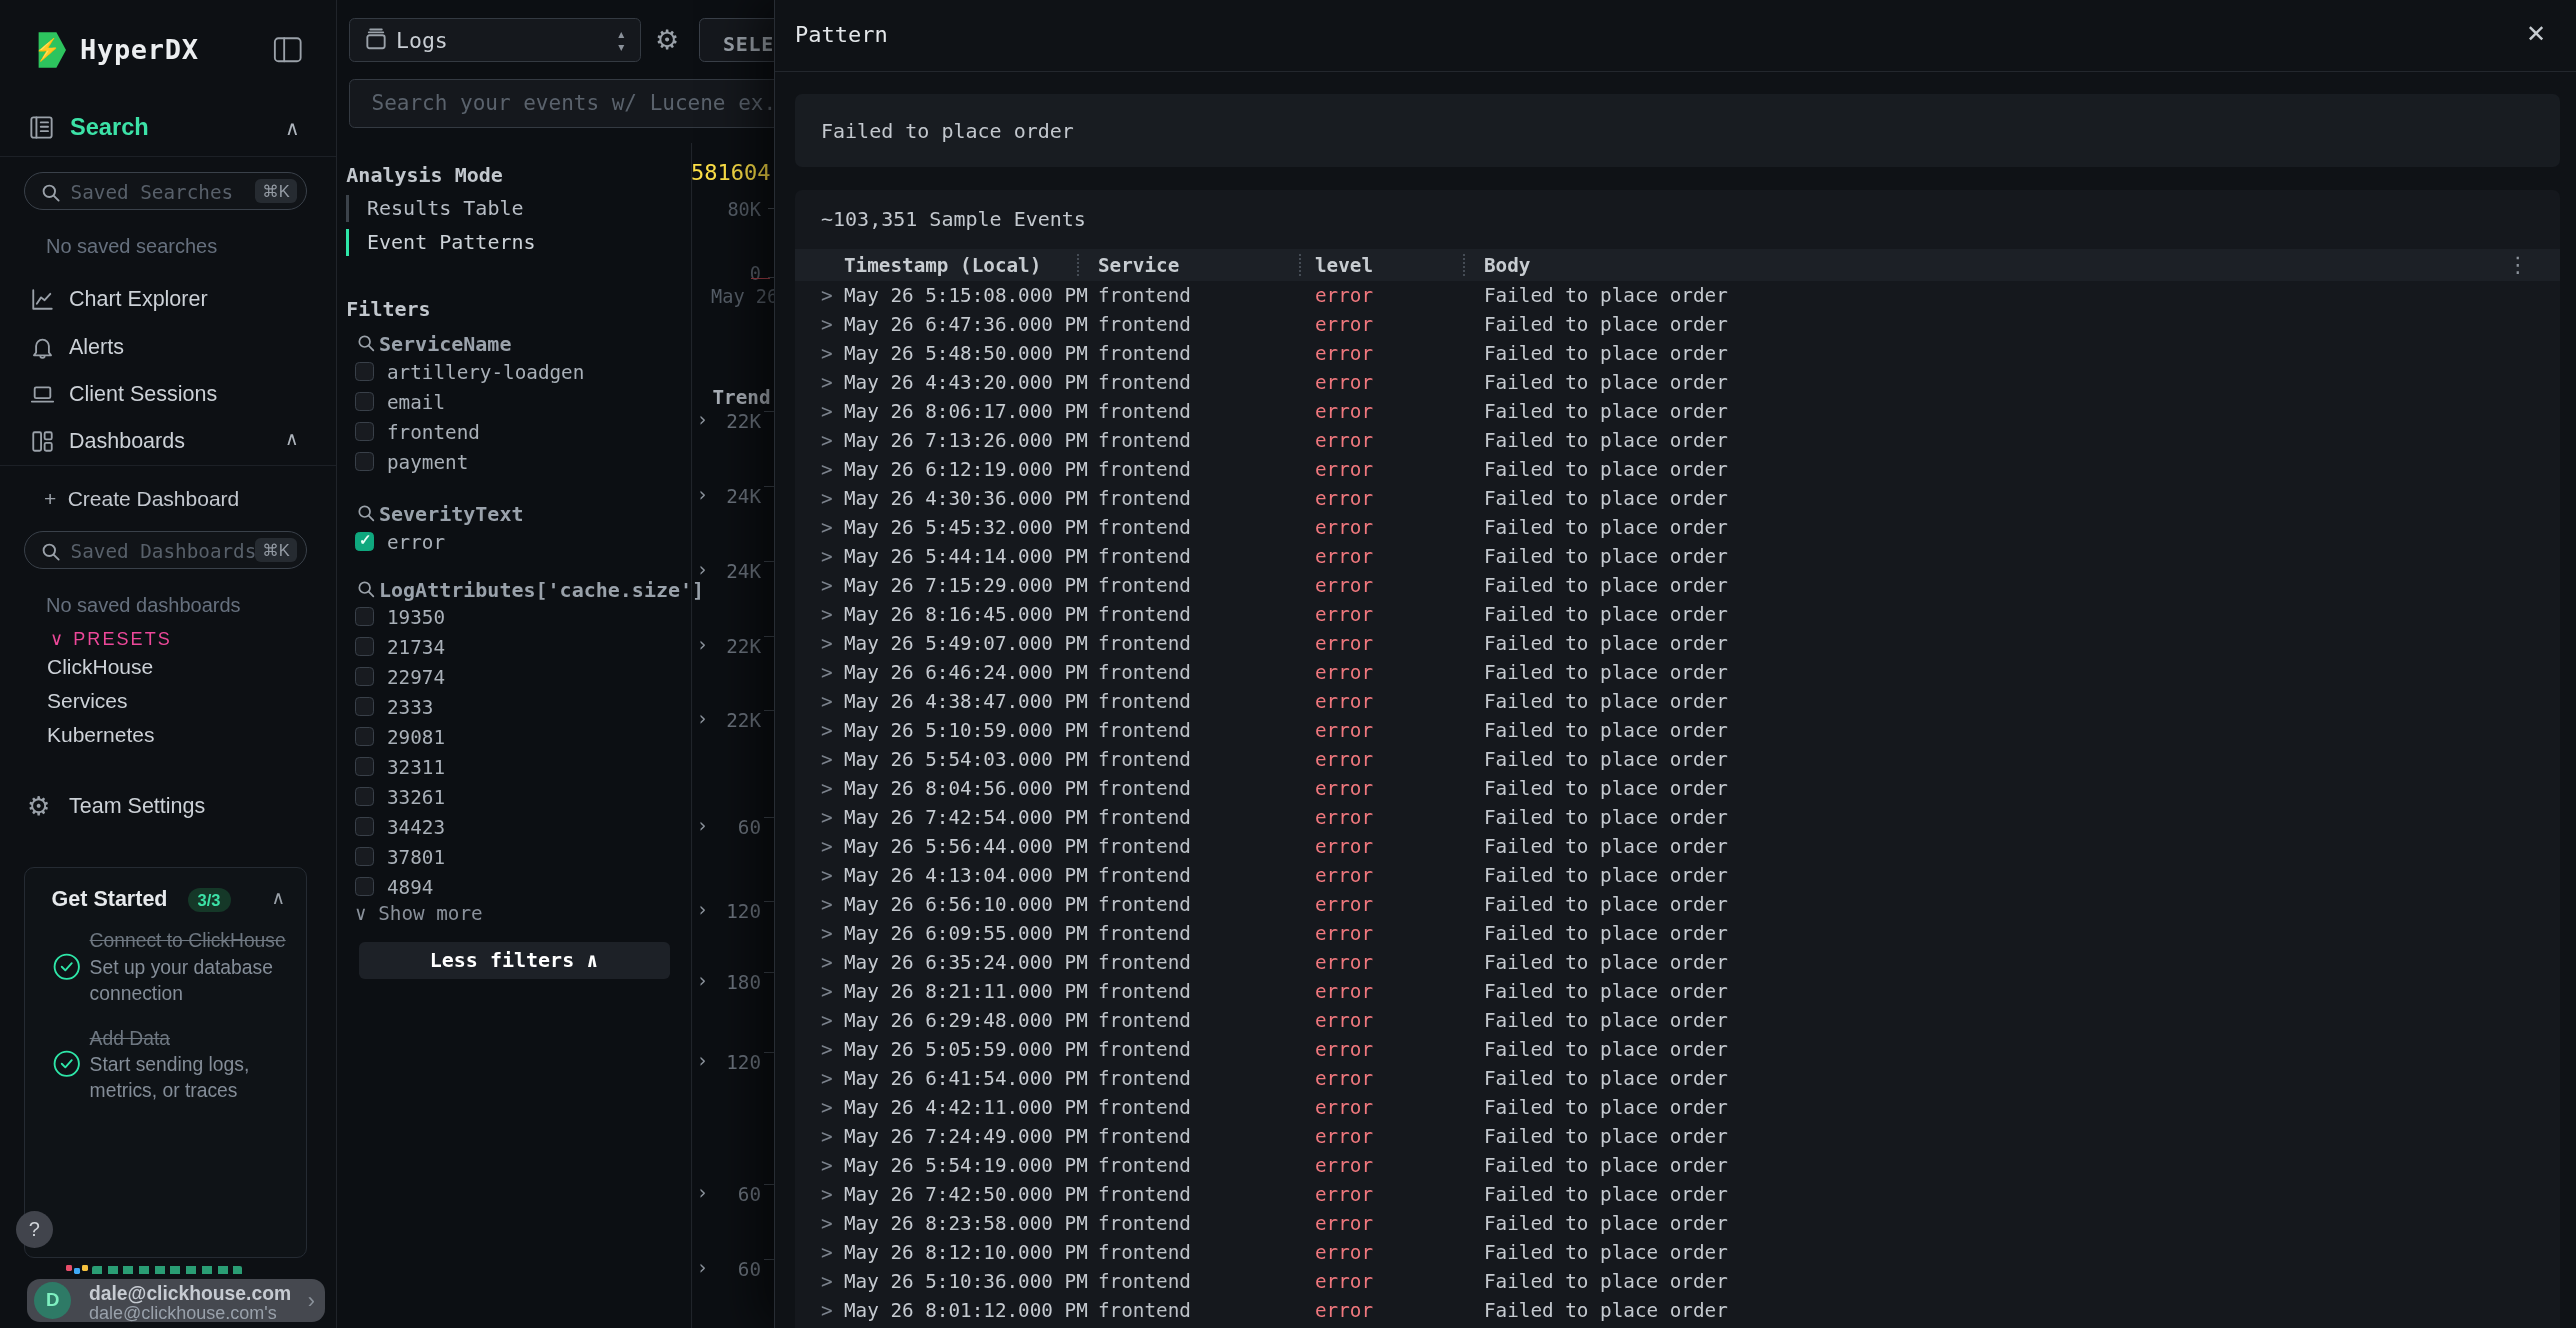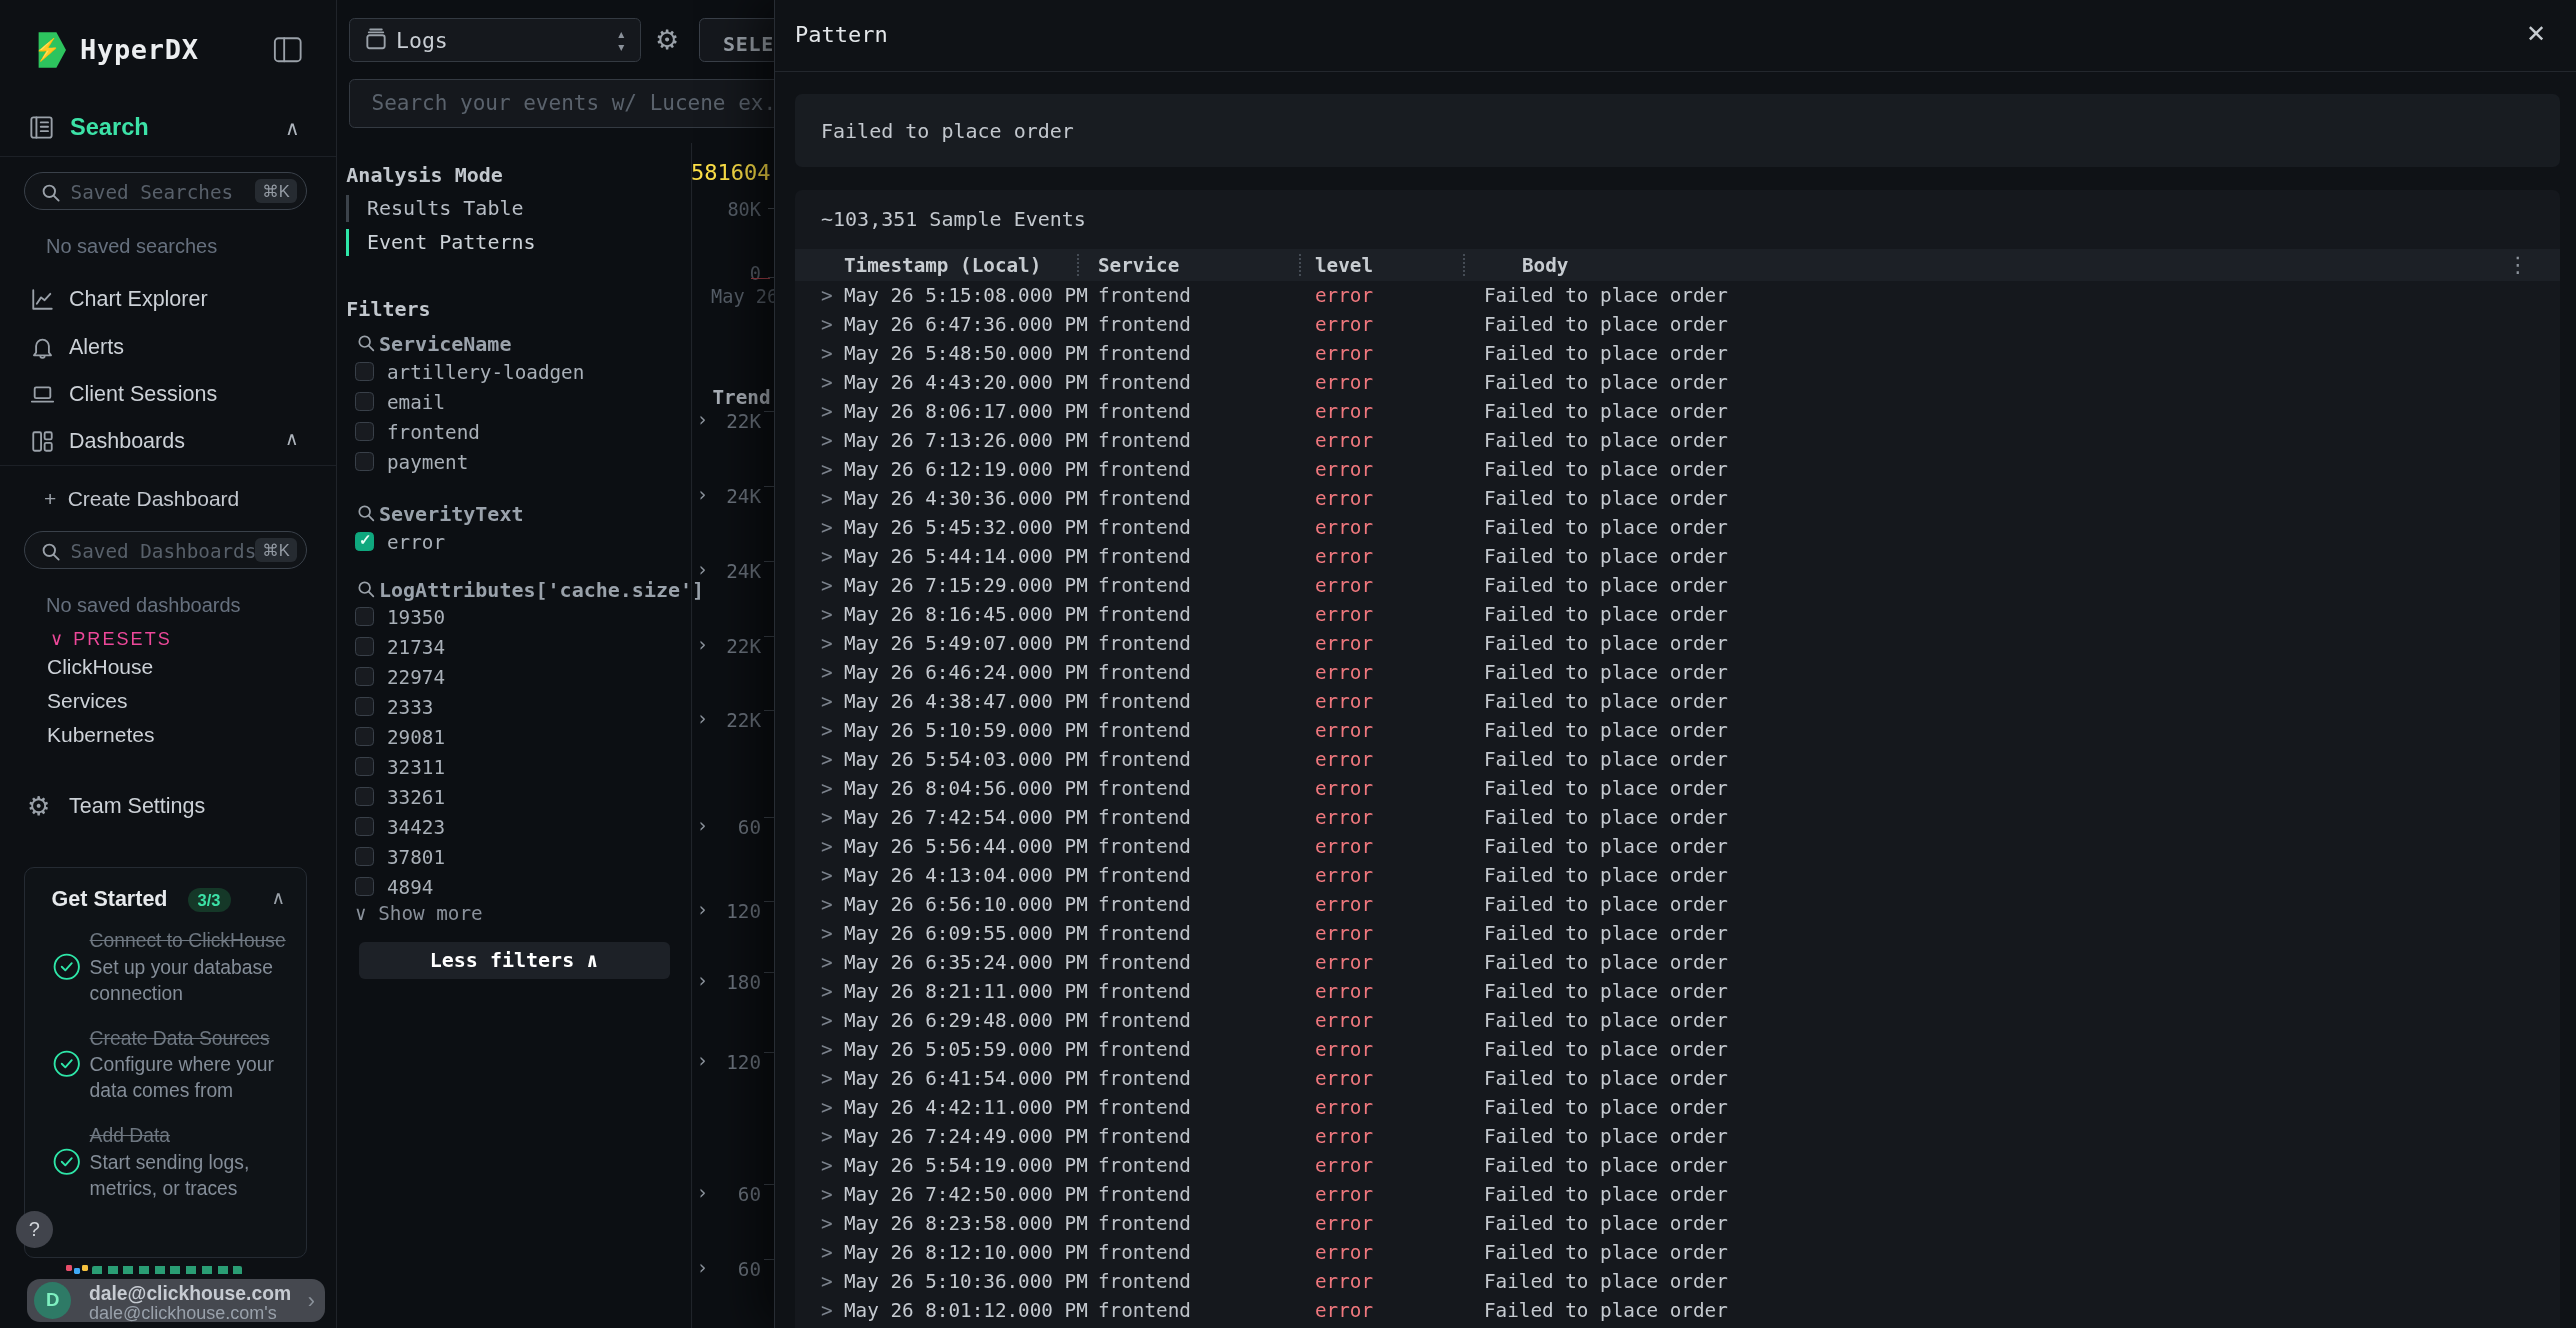--- a/index.html
+++ b/index.html
@@ -281,32 +281,20 @@
                 <circle cx="22" cy="22" r="17"></circle>
                 <polyline points="15,22 20,27 29,17"></polyline>
               </svg>
             </span>
             <span class="gs-text">
               <div class="gs-item-title">Connect to ClickHouse</div>
               <div class="gs-item-desc">Set up your database connection</div>
             </span>
           </div>
 
-          <div class="gs-item">
-            <span class="gs-check">
-              <svg class="icon green" width="31.5" height="31.5" viewBox="0 0 44 44">
-                <circle cx="22" cy="22" r="17"></circle>
-                <polyline points="15,22 20,27 29,17"></polyline>
-              </svg>
-            </span>
-            <span class="gs-text">
-              <div class="gs-item-title">Create Data Sources</div>
-              <div class="gs-item-desc">Configure where your data comes from</div>
-            </span>
-          </div>
 
           <div class="gs-item">
             <span class="gs-check">
               <svg class="icon green" width="31.5" height="31.5" viewBox="0 0 44 44">
                 <circle cx="22" cy="22" r="17"></circle>
                 <polyline points="15,22 20,27 29,17"></polyline>
               </svg>
             </span>
             <span class="gs-text">
               <div class="gs-item-title">Add Data</div>
@@ -580,21 +568,21 @@
     <div id="events-card">
       <div id="sample-count">~103,351 Sample Events</div>
 
       <div id="thead">
         <span class="th" style="left:49px">Timestamp (Local)</span>
         <span class="sep" style="left:282px"></span>
         <span class="th" style="left:303px">Service</span>
         <span class="sep" style="left:504px"></span>
         <span class="th" style="left:520px">level</span>
         <span class="sep" style="left:668px"></span>
-        <span class="th" style="left:727px">Body</span>
+        <span class="th" style="left:689px">Body</span>
         <span class="kebab">⋮</span>
       </div>
 
       <div id="rows">
 
           <div class="lrow">
             <span class="c-chev">&gt;</span>
             <span class="c-ts">May 26 5:15:08.000 PM</span>
             <span class="c-svc">frontend</span>
             <span class="c-lvl">error</span>

